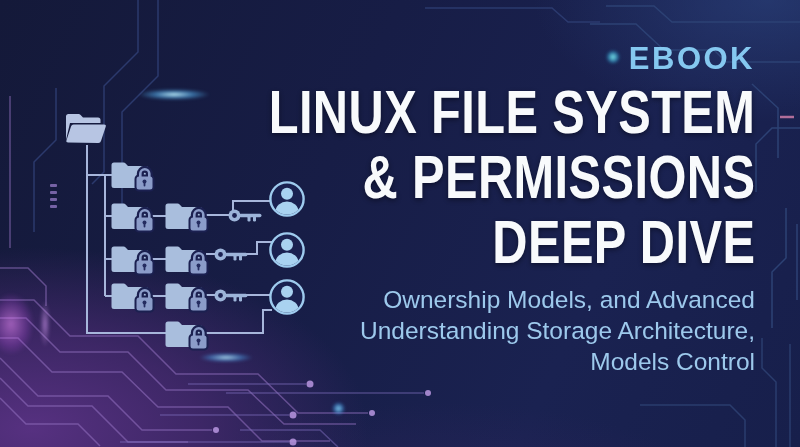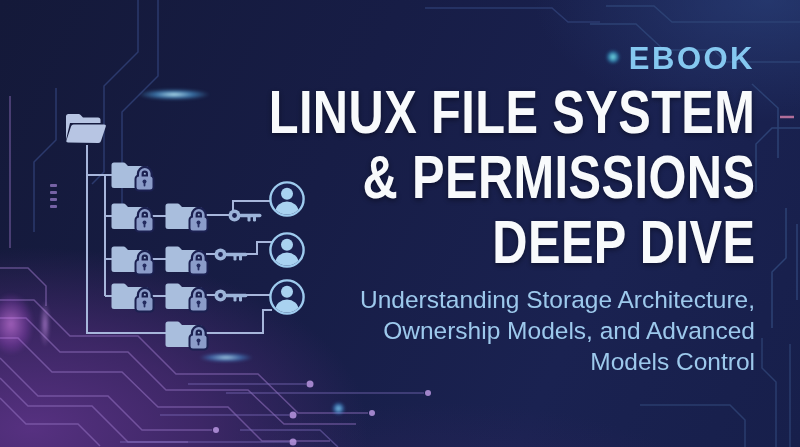--- a/index.html
+++ b/index.html
@@ -169,18 +169,18 @@
       <use href="#sym-avatar" x="268" y="278" width="38" height="38"></use>
     </svg>
 
   <div class="badge">EBOOK</div>
   <div class="title">
     <div>LINUX FILE SYSTEM</div>
     <div>&amp; PERMISSIONS</div>
     <div>DEEP DIVE</div>
   </div>
   <div class="subtitle">
+    <div>Ownership Models, and Advanced</div>
     <div>Understanding Storage Architecture,</div>
-    <div>Ownership Models, and Advanced</div>
     <div>Models Control</div>
   </div>
 
 </div>
 
 </body></html>

